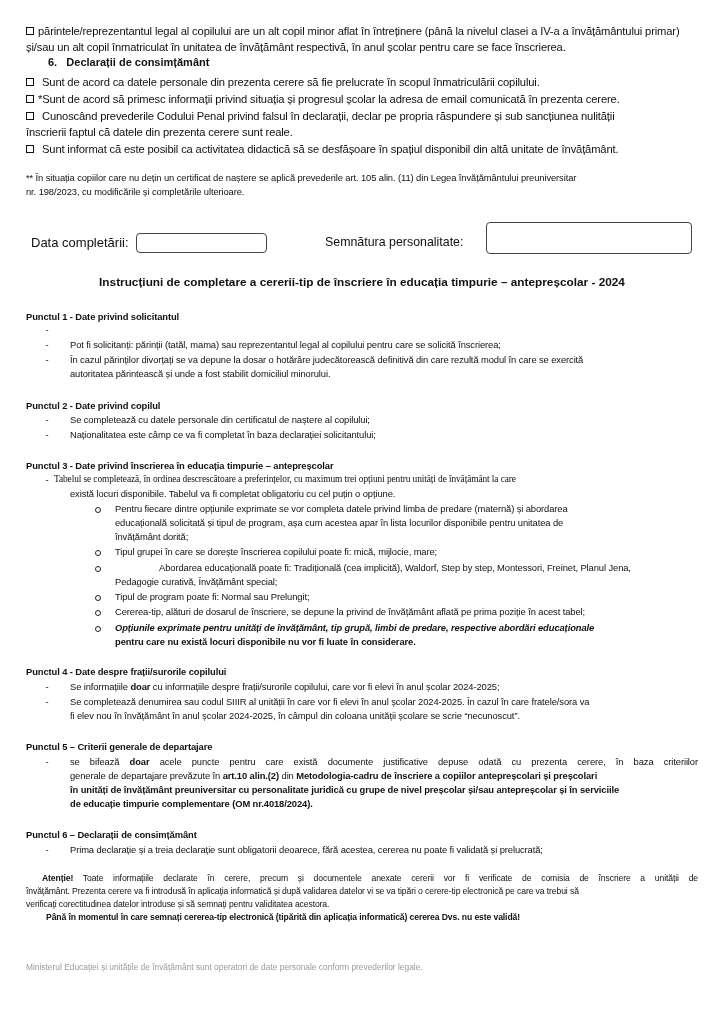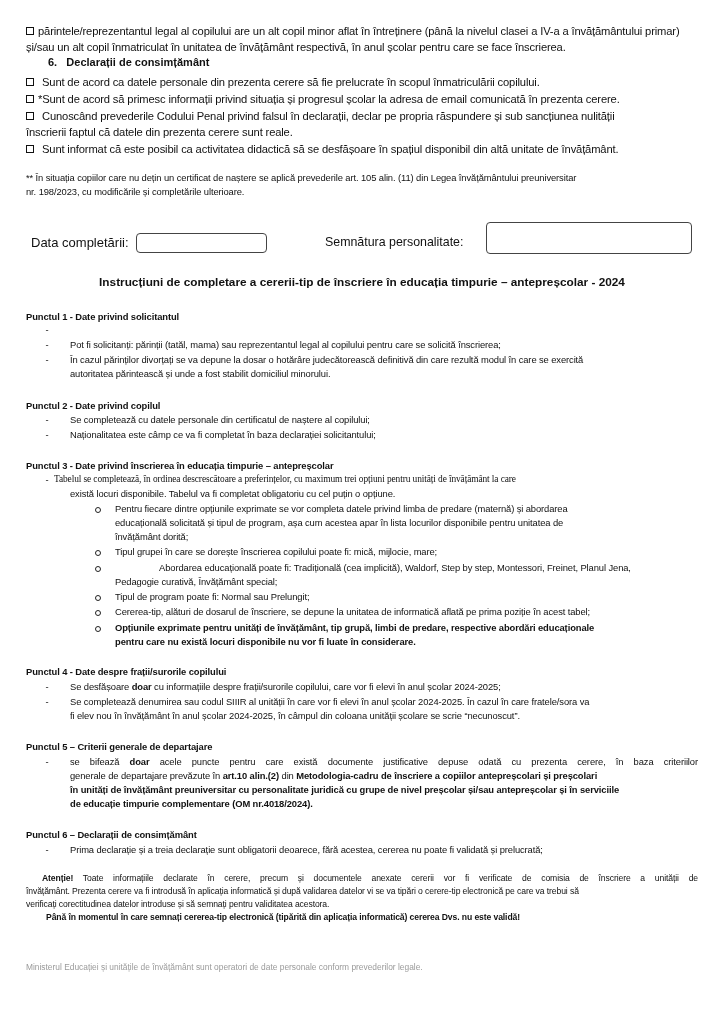--- a/index.html
+++ b/index.html
@@ -83,29 +83,29 @@
   <div class="abs s" style="left:115px; top:545px;">Tipul grupei în care se dorește înscrierea copilului poate fi: mică, mijlocie, mare;</div>
 
   <div class="circ" style="left:95px; top:566px;"></div>
   <div class="abs s" style="left:115px; top:561px;margin-left:44px;">Abordarea educațională poate fi: Tradițională (cea implicită), Waldorf, Step by step, Montessori, Freinet, Planul Jena,</div>
   <div class="abs s" style="left:115px; top:575px;">Pedagogie curativă, Învățământ special;</div>
 
   <div class="circ" style="left:95px; top:595px;"></div>
   <div class="abs s" style="left:115px; top:590px;">Tipul de program poate fi: Normal sau Prelungit;</div>
 
   <div class="circ" style="left:95px; top:610px;"></div>
-  <div class="abs s" style="left:115px; top:605px;">Cererea-tip, alături de dosarul de înscriere, se depune la unitatea de informatică aflată pe prima poziție în acest tabel;</div>
+  <div class="abs s" style="left:115px; top:605px;">Cererea-tip, alături de dosarul de înscriere, se depune la privind de învățământ aflată pe prima poziție în acest tabel;</div>
 
   <div class="circ" style="left:95px; top:626px;"></div>
-  <div class="abs s b" style="left:115px; top:621px;">Opțiunile exprimate pentru unități de învățământ, tip grupă, limbi de predare, respective abordări educaționale</div>
+  <div class="abs s b" style="left:115px; top:621px;font-style:italic;">Opțiunile exprimate pentru unități de învățământ, tip grupă, limbi de predare, respective abordări educaționale</div>
   <div class="abs s b" style="left:115px; top:635px;">pentru care nu există locuri disponibile nu vor fi luate în considerare.</div>
 
   <div class="abs s b" style="left:26px; top:665px;">Punctul 4 - Date despre frații/surorile copilului</div>
   <div class="dash s abs" style="left:44px; top:680px;">-</div>
-  <div class="abs s" style="left:70px; top:680px;"><span>Se desfășoare </span><span class="b">doar</span><span> cu informațiile despre frații/surorile copilului, care vor fi elevi în anul școlar 2024-2025;</span></div>
+  <div class="abs s" style="left:70px; top:680px;"><span>Se informațiile </span><span class="b">doar</span><span> cu informațiile despre frații/surorile copilului, care vor fi elevi în anul școlar 2024-2025;</span></div>
   <div class="dash s abs" style="left:44px; top:695px;">-</div>
   <div class="abs s" style="left:70px; top:695px;">Se completează denumirea sau codul SIIIR al unității în care vor fi  elevi în anul școlar 2024-2025. În cazul în care fratele/sora va</div>
   <div class="abs s" style="left:70px; top:709px;">fi elev nou în învățământ în anul școlar 2024-2025, în câmpul din coloana unității școlare se scrie “necunoscut”.</div>
 
   <div class="abs s b" style="left:26px; top:740px;">Punctul 5 – Criterii generale de departajare</div>
   <div class="dash s abs" style="left:44px; top:755px;">-</div>
   <div class="abs s just" style="left:70px; top:755px; width:628px;"><span>se bifează </span><span class="b">doar</span><span> acele puncte pentru care există documente justificative depuse odată cu prezenta cerere, în baza criteriilor</span></div>
   <div class="abs s" style="left:70px; top:769px;text-align:center;"><span>generale de departajare prevăzute în </span><span class="b">art.10 alin.(2)</span><span> din </span><span class="b">Metodologia-cadru de înscriere a copiilor antepreșcolari și preșcolari</span></div>
   <div class="abs s b" style="left:70px; top:783px;">în unități de învățământ preuniversitar cu personalitate juridică cu grupe de nivel preșcolar și/sau antepreșcolar și în serviciile</div>
   <div class="abs s b" style="left:70px; top:797px;">de educație timpurie complementare (OM nr.4018/2024).</div>

